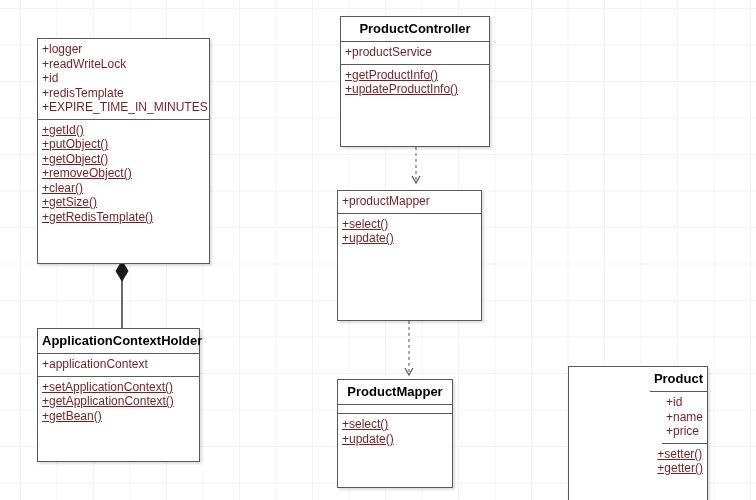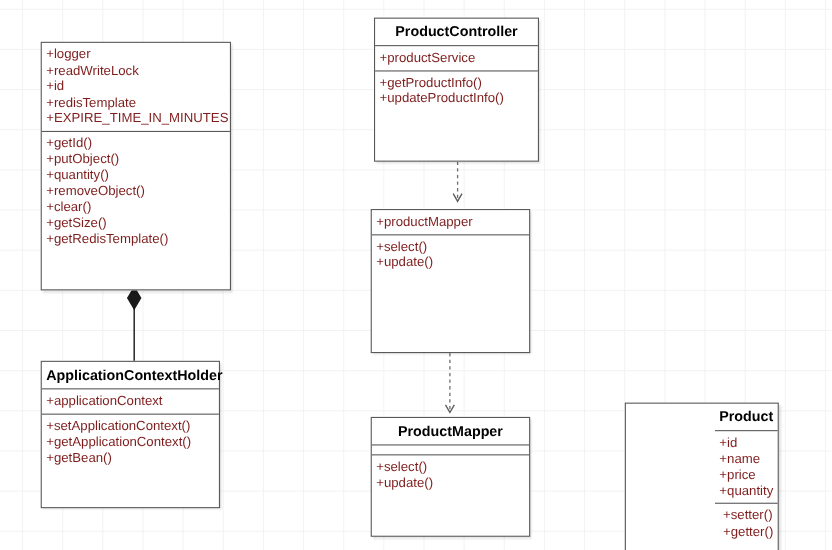--- a/index.html
+++ b/index.html
@@ -48,20 +48,21 @@
     color: #7f1d1d;
     line-height: 14.5px;
     white-space: nowrap;
     overflow: hidden;
   }
   .uml-attrs {
     border-bottom: 1.5px solid #595959;
   }
   .uml-ops {
     flex: 1 1 auto;
+    text-decoration: underline;
   }
   .uml-row {
     display: block;
   }
   .empty-compartment {
     min-height: 8px;
     padding: 0;
   }
 
   
@@ -105,21 +106,21 @@
     <div class="uml-compartment uml-attrs">
       <span class="uml-row">+logger</span>
       <span class="uml-row">+readWriteLock</span>
       <span class="uml-row">+id</span>
       <span class="uml-row">+redisTemplate</span>
       <span class="uml-row">+EXPIRE_TIME_IN_MINUTES</span>
     </div>
     <div class="uml-compartment uml-ops">
       <span class="uml-row">+getId()</span>
       <span class="uml-row">+putObject()</span>
-      <span class="uml-row">+quantity()</span>
+      <span class="uml-row">+getObject()</span>
       <span class="uml-row">+removeObject()</span>
       <span class="uml-row">+clear()</span>
       <span class="uml-row">+getSize()</span>
       <span class="uml-row">+getRedisTemplate()</span>
     </div>
   </div>
 
   <div class="uml-class" style="left:37px; top:328px; width:163px; height:134px;">
     <div class="uml-name">ApplicationContextHolder</div>
     <div class="uml-compartment uml-attrs">
@@ -146,36 +147,35 @@
   <div class="uml-class" style="left:337px; top:190px; width:145px; height:131px;">
     <div class="uml-compartment uml-attrs">
       <span class="uml-row">+productMapper</span>
     </div>
     <div class="uml-compartment uml-ops">
       <span class="uml-row">+select()</span>
       <span class="uml-row">+update()</span>
     </div>
   </div>
 
-  <div class="uml-class" style="left:337px; top:379px; width:145px; height:109px;">
+  <div class="uml-class" style="left:337px; top:379px; width:116px; height:109px;">
     <div class="uml-name">ProductMapper</div>
     <div class="uml-compartment uml-attrs empty-compartment"></div>
     <div class="uml-compartment uml-ops">
       <span class="uml-row">+select()</span>
       <span class="uml-row">+update()</span>
     </div>
   </div>
 
   <div class="uml-class" style="left:568px; top:366px; width:140px; height:142px;align-items:flex-end;">
     <div class="uml-name">Product</div>
     <div class="uml-compartment uml-attrs">
       <span class="uml-row">+id</span>
       <span class="uml-row">+name</span>
       <span class="uml-row">+price</span>
-      <span class="uml-row">+quantity</span>
     </div>
     <div class="uml-compartment uml-ops">
       <span class="uml-row">+setter()</span>
       <span class="uml-row">+getter()</span>
     </div>
   </div>
 
 </div>
 
 </body></html>

